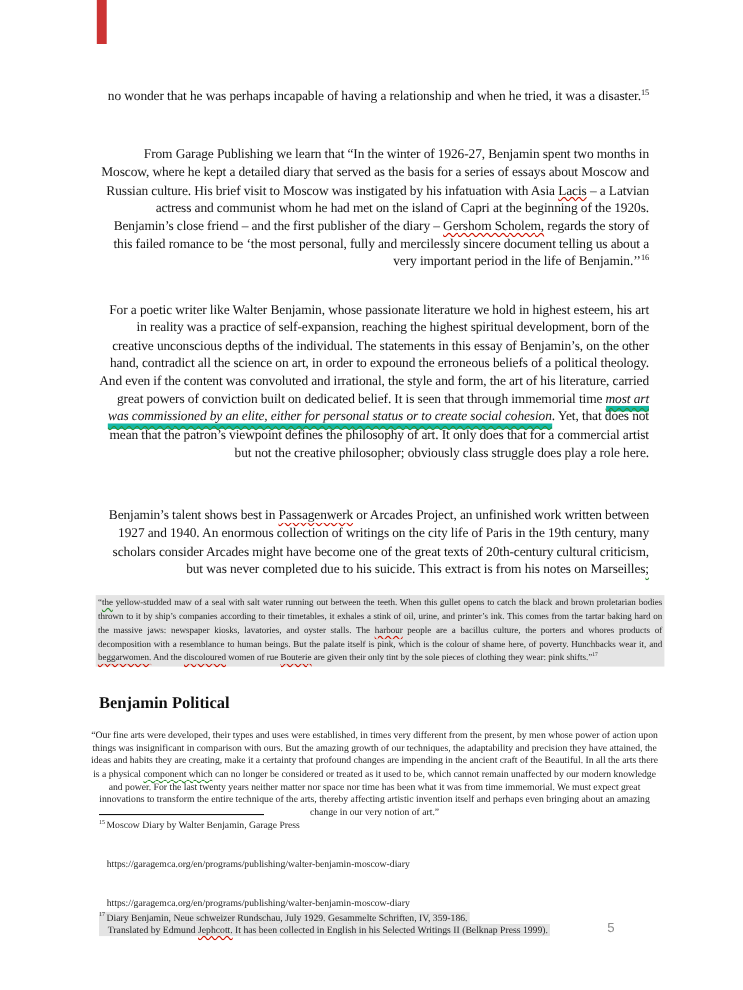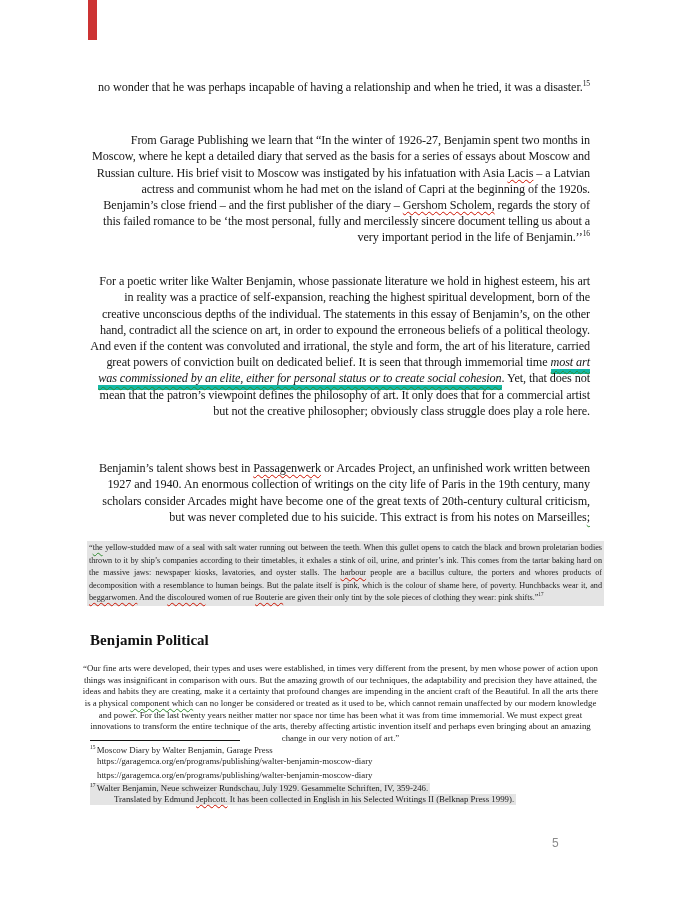--- a/index.html
+++ b/index.html
@@ -48,23 +48,23 @@
   .footnote-rule {
     position: absolute; left: 90px; top: 740px; width: 150px; height: 0;
     border-top: 1.6px solid #111;
   }
 
   .footnotes {
     position: absolute; left: 90px; top: 745px; width: 510px;
     font-size: 8.8px; line-height: 11.3px; color: #1d1d1d;
   }
   .footnote { margin-bottom: 2px; }
-  .footnote .url-line { padding-left: 7px; }
+  .footnote .url-line { padding-left: 7px; margin-top: 24px; }
   .fn17 .hl { background: var(--highlight-gray, #e4e4e4); display: inline-block; padding: 0 2px 0 0; }
-  .fn17 .line2-indent { padding-left: 24px; }
+  .fn17 .line2-indent { padding-left: 8px; }
 
   .page-number {
     position: absolute; left: 552px; top: 836px;
     font-family: "Liberation Sans", "DejaVu Sans", sans-serif;
     font-size: 12px; color: #8b8b8b;
   }
 
   
   sup.seg-sup { font-size: 0.62em; line-height: 0; vertical-align: super; }
   .seg-fnum { font-size: 10.5px; }
@@ -110,20 +110,20 @@
 
   <div class="footnotes">
     <div class="footnote fn15">
       <div><sup class="seg-sup">15 </sup><span class="seg-plain">Moscow Diary by Walter Benjamin, Garage Press</span></div>
       <div class="url-line">https://garagemca.org/en/programs/publishing/walter-benjamin-moscow-diary</div>
     </div>
     <div class="footnote fn16">
       <div class="url-line">https://garagemca.org/en/programs/publishing/walter-benjamin-moscow-diary</div>
     </div>
     <div class="footnote fn17">
-      <div><span class="hl"><sup class="seg-sup">17 </sup><span class="seg-plain">Walter Benjamin, </span><span class="seg-sqred">Neue schweizer Rundschau,</span><span class="seg-plain"> July 1929. </span><span class="seg-sqred">Gesammelte Schriften,</span><span class="seg-plain"> IV, 359-246.</span></span></div>
+      <div><span class="hl"><sup class="seg-sup">17 </sup><span class="seg-plain">Diary Benjamin, </span><span class="seg-sqred">Neue schweizer Rundschau,</span><span class="seg-plain"> July 1929. </span><span class="seg-sqred">Gesammelte Schriften,</span><span class="seg-plain"> IV, 359-186.</span></span></div>
       <div><span class="hl line2-indent"><span class="seg-plain">Translated by Edmund </span><span class="seg-sqred">Jephcott.</span><span class="seg-plain"> It has been collected in English in his Selected Writings II (Belknap Press 1999).</span></span></div>
     </div>
   </div>
 
   <div class="page-number">5</div>
 
 </div>
 
 </body></html>

